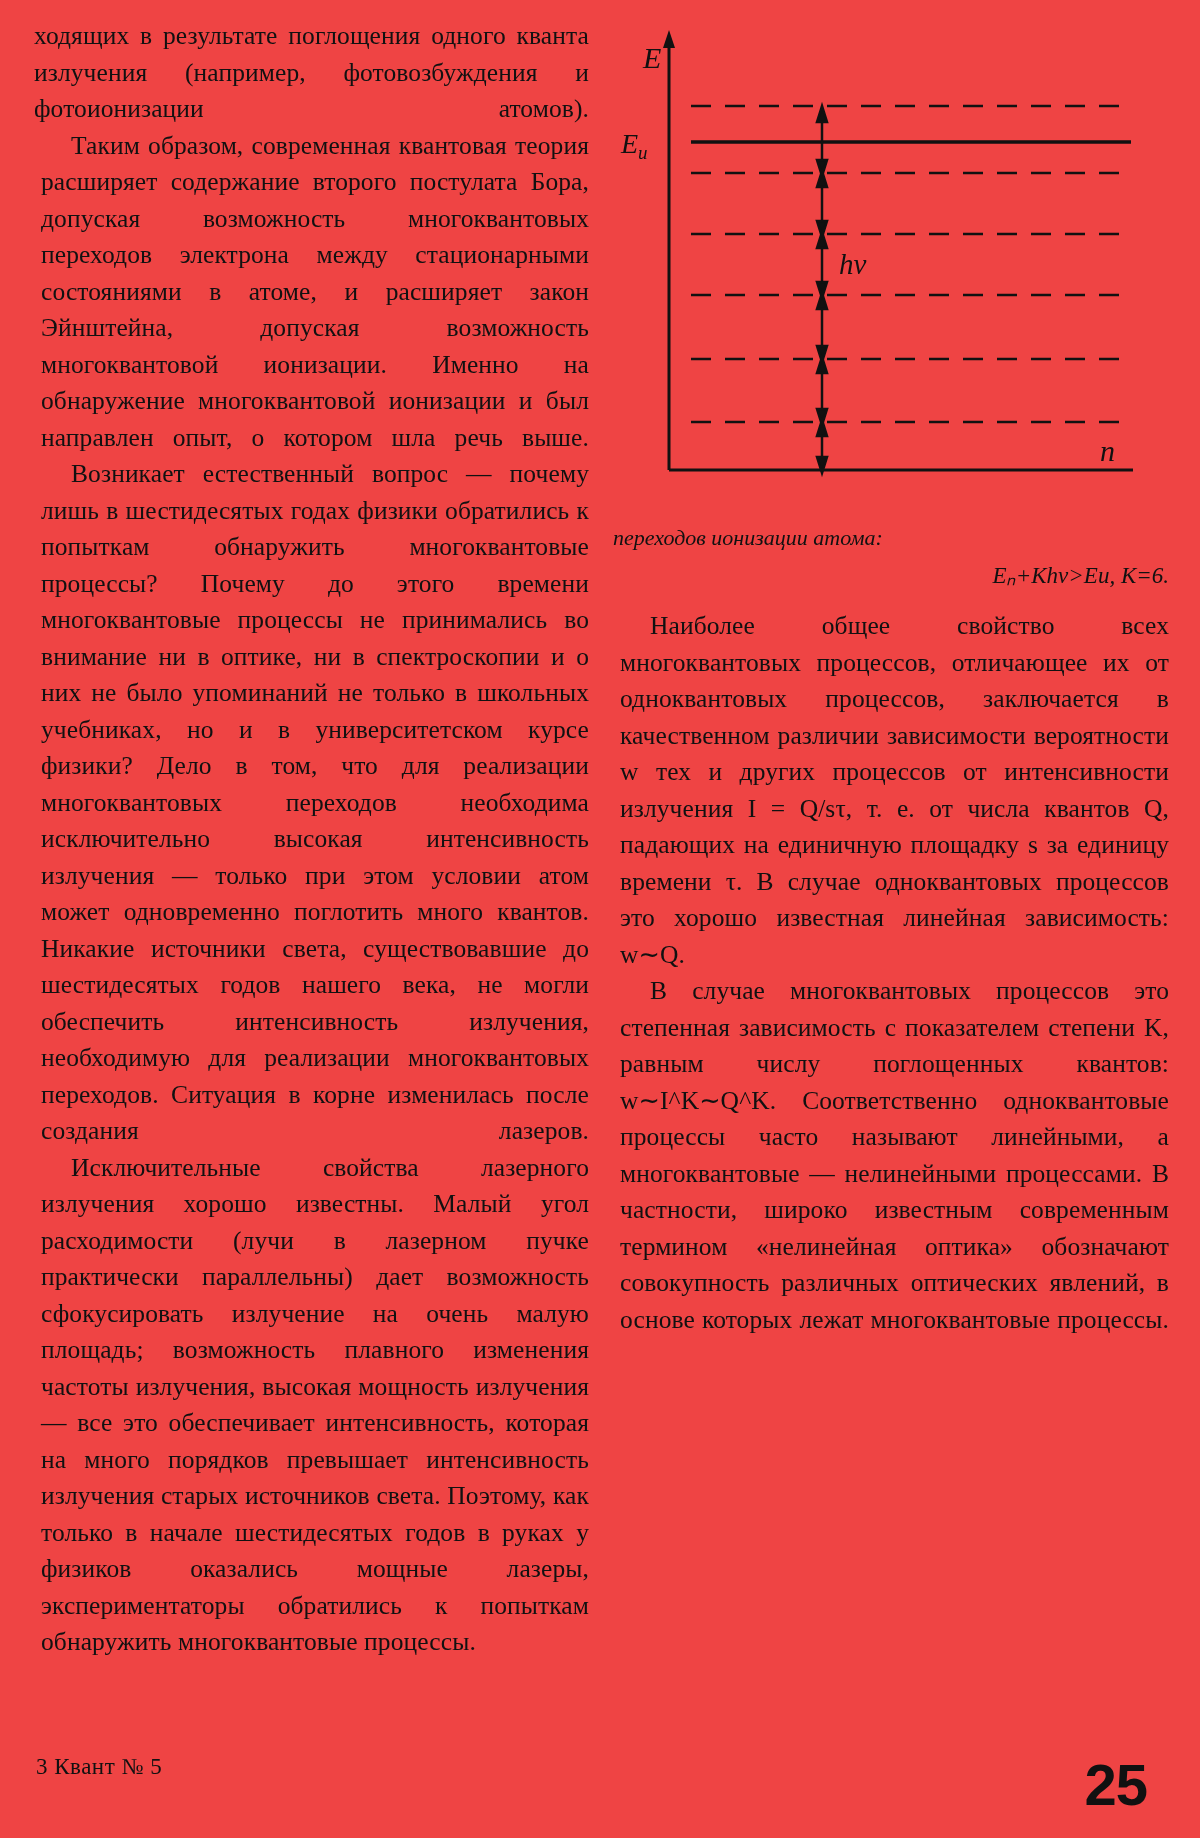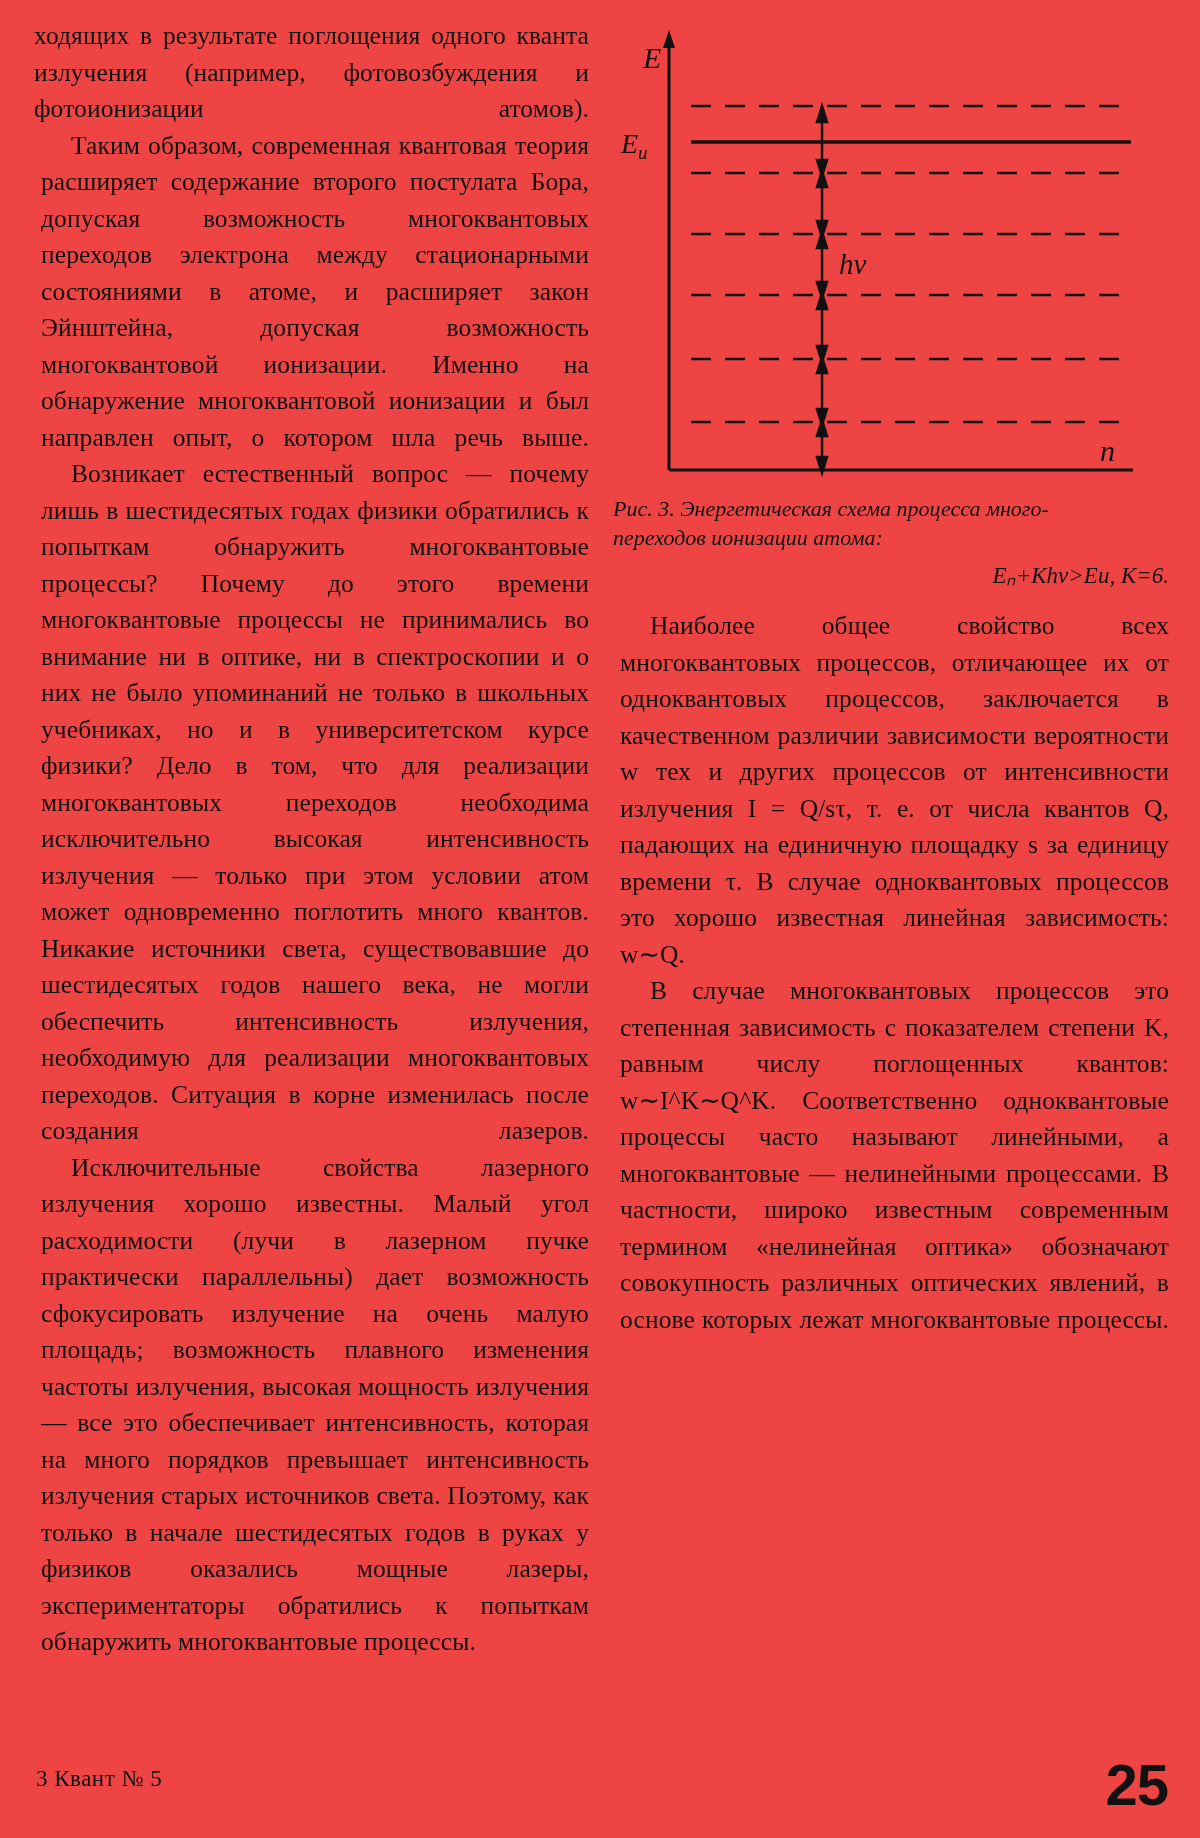--- a/index.html
+++ b/index.html
@@ -71,28 +71,28 @@
     font-family: "Liberation Serif", serif;
     font-style: italic;
     font-size: 23px;
     text-align: right;
     margin: 6px 0 18px 0;
   }
   
   .footer-left {
     position: absolute;
     left: 36px;
-    bottom: 46px;
+    bottom: 58px;
     font-size: 23px;
     font-family: "Liberation Serif", serif;
     letter-spacing: 0.5px;
   }
   .footer-page {
     position: absolute;
-    right: 32px;
+    right: 53px;
     bottom: 20px;
     font-size: 58px;
     font-weight: bold;
     font-family: "Liberation Sans", sans-serif;
     letter-spacing: -1px;
   }
 </style>
 </head>
 <body>
 
@@ -155,21 +155,21 @@
 
           <text x="30" y="50" font-family="Liberation Serif, serif" font-style="italic" font-size="30" fill="#111">E</text>
           <text x="487" y="443" font-family="Liberation Serif, serif" font-style="italic" font-size="30" fill="#111">n</text>
           <text x="8" y="135" font-family="Liberation Serif, serif" font-style="italic" font-size="28" fill="#111">E<tspan font-size="19" dy="6">и</tspan></text>
           <text x="226" y="256" font-family="Liberation Serif, serif" font-style="italic" font-size="29" fill="#111">hν</text>
         </svg>
 
       </div>
 
       <div class="fig-caption">
-        <span>Рис. 3. Энергетическая схема процесса много-</span><br>
+        <br>
         <span>переходов ионизации атома:</span>
       </div>
       <div class="fig-formula">
         <span>Eₙ+Khν&gt;Eи, K=6.</span>
       </div>
 
       <p class="para indent">Наиболее общее свойство всех многоквантовых процессов, отличающее их от одноквантовых процессов, заключается в качественном различии зависимости вероятности w тех и других процессов от интенсивности излучения I = Q/sτ, т. е. от числа квантов Q, падающих на единичную площадку s за единицу времени τ. В случае одноквантовых процессов это хорошо известная линейная зависимость: w∼Q.</p>
       <p class="para indent">В случае многоквантовых процессов это степенная зависимость с показателем степени K, равным числу поглощенных квантов: w∼I^K∼Q^K. Соответственно одноквантовые процессы часто называют линейными, а многоквантовые — нелинейными процессами. В частности, широко известным современным термином «нелинейная оптика» обозначают совокупность различных оптических явлений, в основе которых лежат многоквантовые процессы.</p>
     </div>
 

